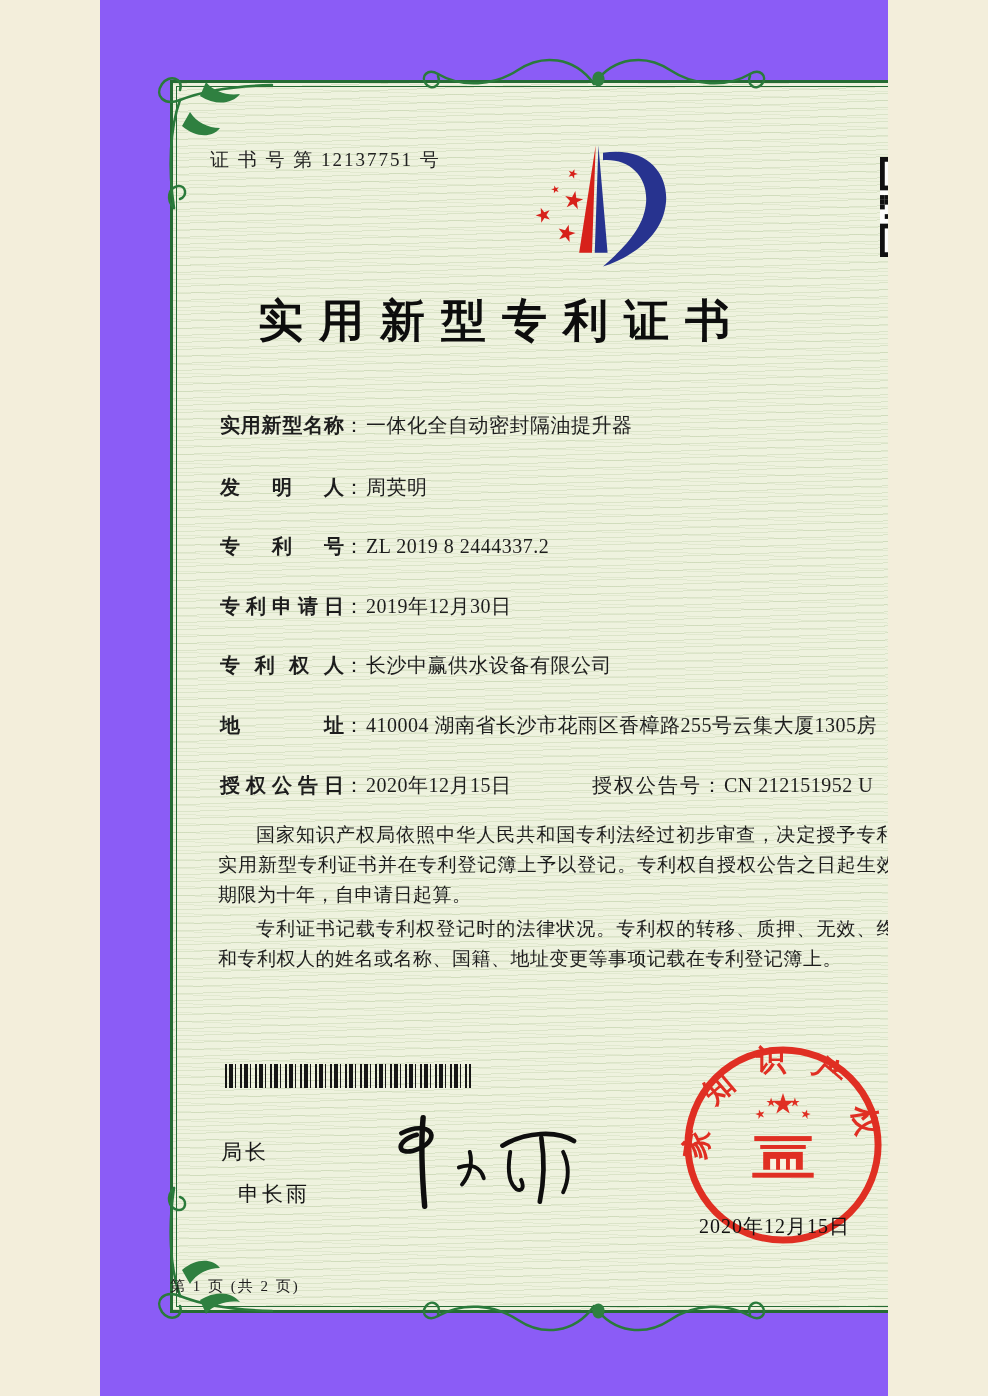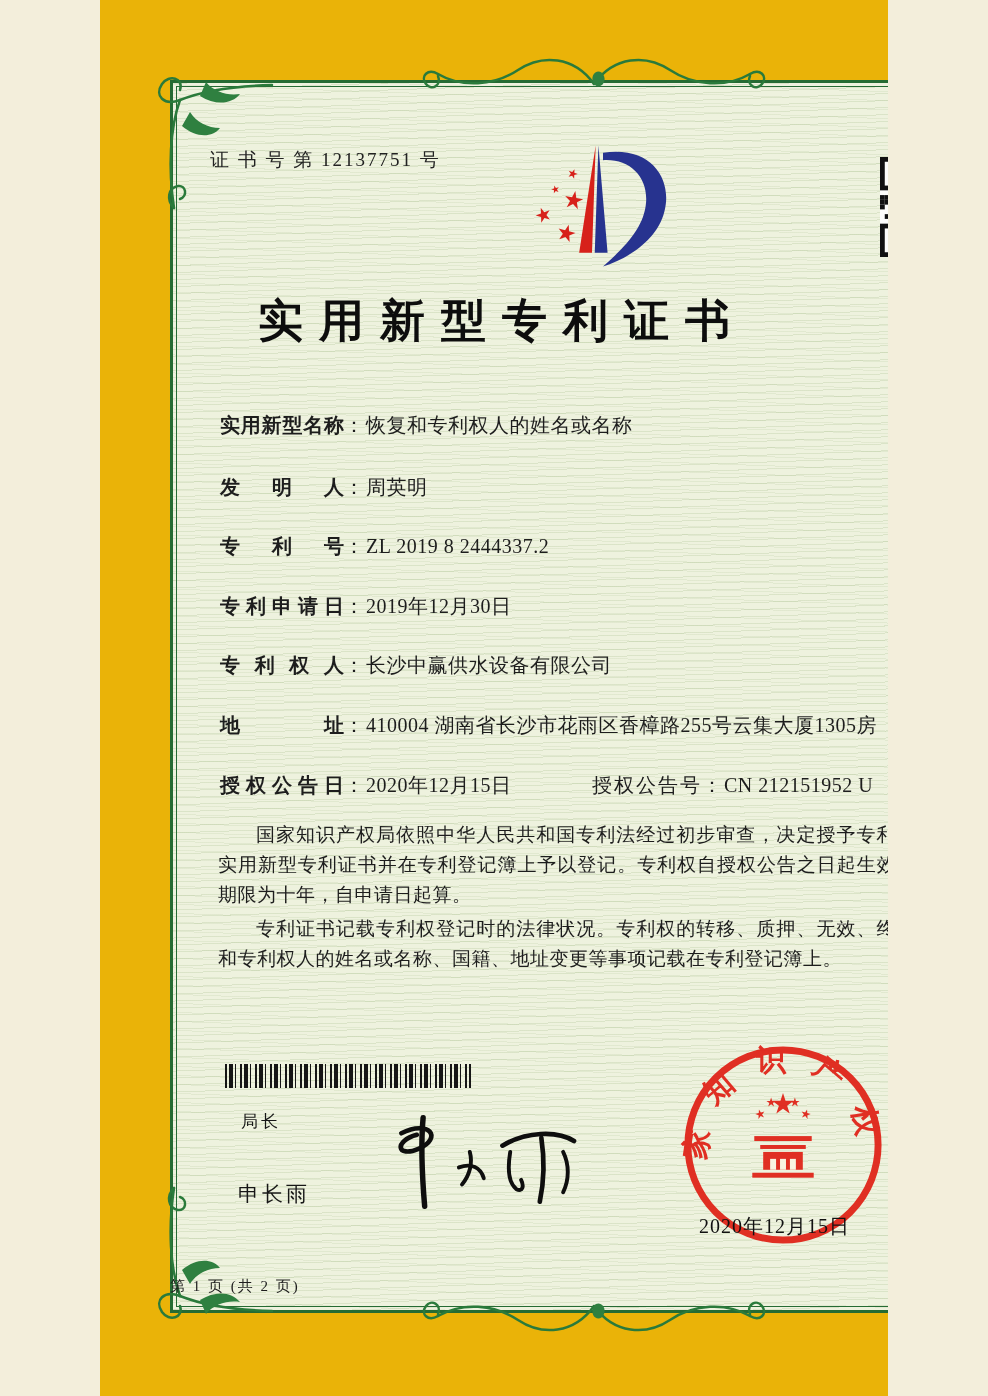--- a/index.html
+++ b/index.html
@@ -1,18 +1,18 @@
 <!DOCTYPE html>
 <html><head>
 <meta charset="utf-8">
 <style>
   html,body{margin:0;padding:0;background:#f3eedb;}
   .page{
     position:relative;width:788px;height:1396px;margin:0 auto;
-    background:#eab308;overflow:hidden;
+    background:#8b5cf6;overflow:hidden;
     font-family:"Liberation Serif","DejaVu Serif",serif;color:#1d1d1d;
   }
   
   .frame{
     position:absolute;left:70px;top:80px;width:848px;height:1233px;
     border:3px solid #256b33;box-sizing:border-box;
     background-color:#eef2de;
     background-image:
       repeating-linear-gradient(178deg, rgba(140,170,110,.20) 0 1px, rgba(0,0,0,0) 1px 7px),
       repeating-linear-gradient(2deg,  rgba(140,170,110,.13) 0 1px, rgba(0,0,0,0) 1px 9px);
@@ -40,21 +40,21 @@
   .body-text p{margin:0;font-size:19px;line-height:30px;text-indent:2em;text-align:justify;letter-spacing:.5px;}
   .body-text p + p{margin-top:4px;}
   
   .barcode{
     position:absolute;left:125px;top:1064px;width:246px;height:24px;
     background:repeating-linear-gradient(90deg,
       #161616 0 2px, rgba(0,0,0,0) 2px 4px,
       #161616 4px 8px, rgba(0,0,0,0) 8px 10px,
       #161616 10px 11px, rgba(0,0,0,0) 11px 15px);
   }
-  .sig-title{position:absolute;left:121px;top:1110px;font-family:"Liberation Sans","DejaVu Sans",sans-serif;font-size:17px;letter-spacing:3px;color:#161616;margin-left:20px;}
+  .sig-title{position:absolute;left:121px;top:1138px;font-family:"Liberation Sans","DejaVu Sans",sans-serif;font-size:21px;letter-spacing:3px;color:#161616;}
   .sig-name{position:absolute;left:138px;top:1180px;font-family:Liberation Serif, serif;font-size:21px;letter-spacing:3px;color:#161616;}
   .signature{position:absolute;left:278px;top:1108px;}
   .seal{position:absolute;left:579px;top:1041px;opacity:.94;}
   .seal-date{position:absolute;left:599px;top:1213px;font-size:20px;letter-spacing:1px;color:#111;}
   .page-indicator{position:absolute;left:70px;width:848px;top:1277px;text-align:left;font-size:15px;letter-spacing:2px;}
   .back-note{position:absolute;left:0;right:0;top:1337px;text-align:center;font-size:16px;letter-spacing:3px;color:#2a2a2a;}
 </style>
 </head>
 <body>
 
@@ -271,21 +271,21 @@
       <rect x="80" y="10" width="15" height="15" fill="#111"></rect>
       <rect x="0" y="70" width="35" height="35" fill="#111"></rect>
       <rect x="5" y="75" width="25" height="25" fill="#fdfdfb"></rect>
       <rect x="10" y="80" width="15" height="15" fill="#111"></rect>
     </svg>
 
   <div class="title">实用新型专利证书</div>
 
   <div class="fields">
     <div class="frow" style="top:0">
-      <span class="flabel">实用新型名称</span><span class="fcolon">：</span><span class="fvalue">恢复和专利权人的姓名或名称</span>
+      <span class="flabel">实用新型名称</span><span class="fcolon">：</span><span class="fvalue">一体化全自动密封隔油提升器</span>
     </div>
     <div class="frow" style="top:62px">
       <span class="flabel">发明人</span><span class="fcolon">：</span><span class="fvalue">周英明</span>
     </div>
     <div class="frow" style="top:121px">
       <span class="flabel">专利号</span><span class="fcolon">：</span><span class="fvalue">ZL 2019 8 2444337.2</span>
     </div>
     <div class="frow" style="top:181px">
       <span class="flabel">专利申请日</span><span class="fcolon">：</span><span class="fvalue">2019年12月30日</span>
     </div>

